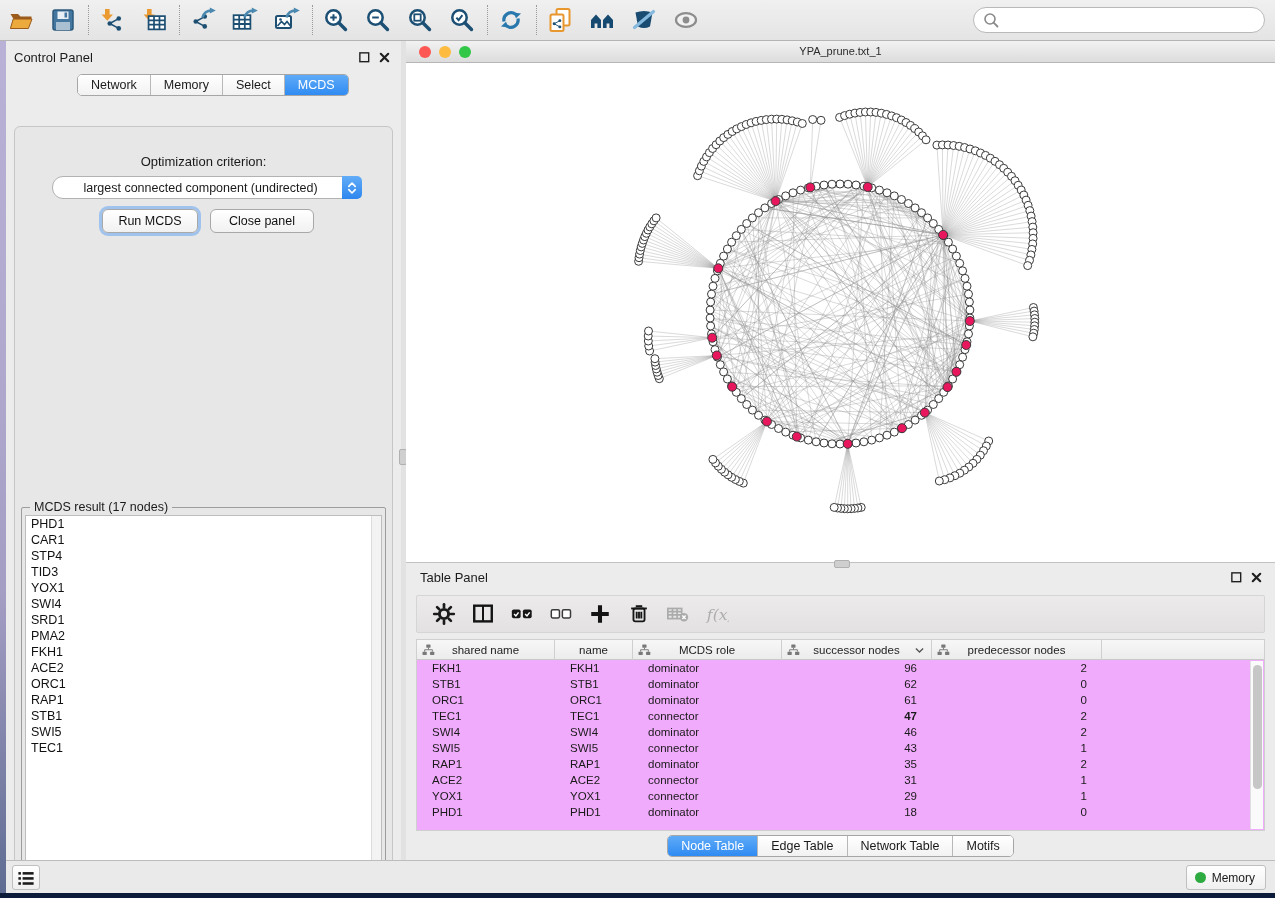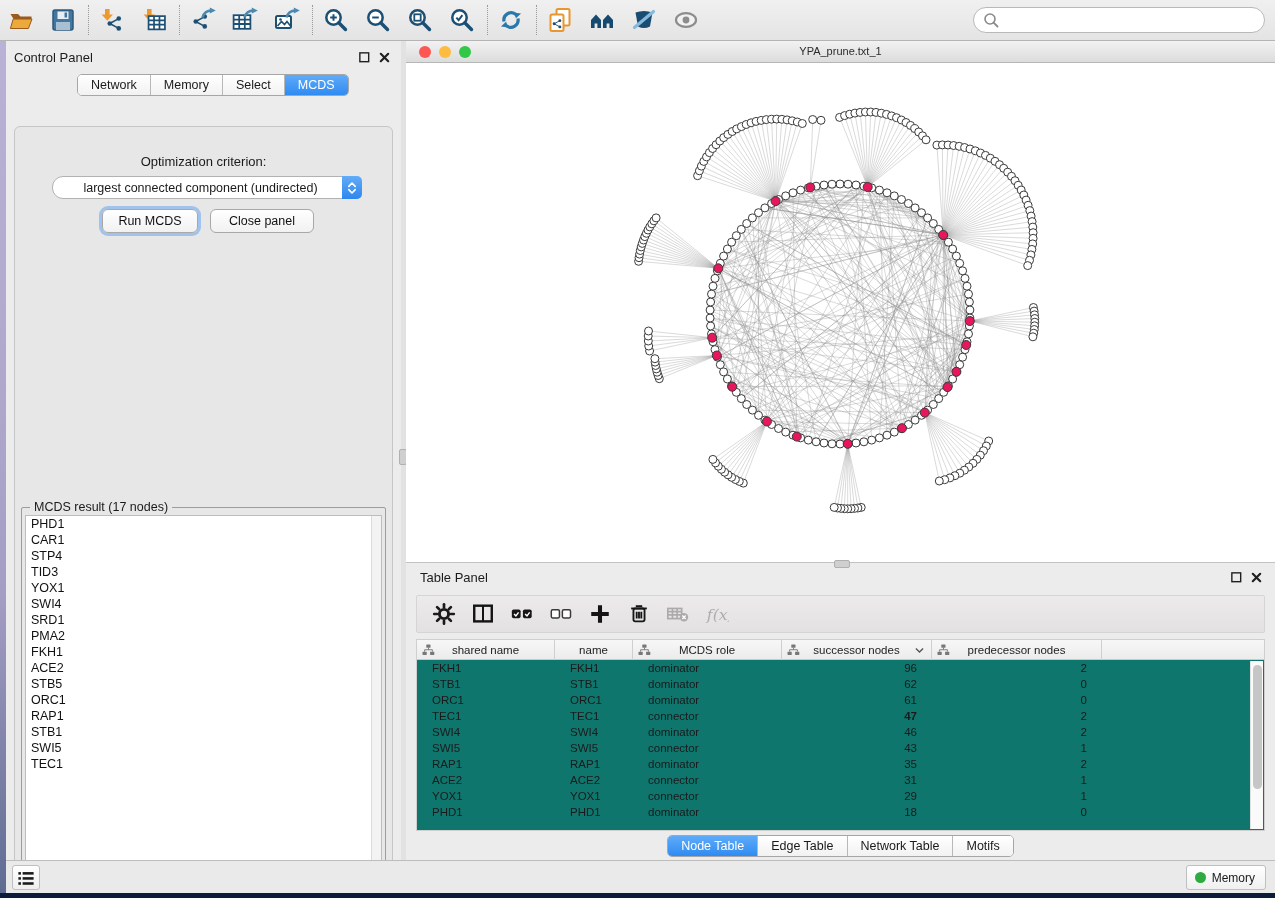--- a/index.html
+++ b/index.html
@@ -73,21 +73,21 @@
 
   
   .table-panel { position:absolute; left:406px; top:562px; width:869px; height:298px; background:#ececec; border-top:1px solid #c2c2c2; }
   .tp .win-btns { right:12px; top:8px; }
   .tp-toolbar { position:absolute; left:10px; top:32px; width:849px; height:38px;
     background:linear-gradient(180deg,#eceaea,#e3e1e1); border:1px solid #d5d5d5; border-radius:2px;
     display:flex; align-items:center; padding-left:14px; }
   .tp-btn { width:26px; height:26px; margin-right:13px; display:flex; align-items:center; justify-content:center; }
   .tp-btn svg { width:24px; height:24px; }
 
-  .tp-table { position:absolute; left:10px; top:76px; width:849px; height:192px; background:#0f766e; border:1px solid #cfcfcf; }
+  .tp-table { position:absolute; left:10px; top:76px; width:849px; height:192px; background:#f0abfc; border:1px solid #cfcfcf; }
   .thead { display:flex; height:20px; background:linear-gradient(180deg,#f7f7f7,#ececec); border-bottom:1px solid #c9c9c9; }
   .th { position:relative; height:20px; border-right:1px solid #cfcfcf; display:flex; align-items:center; justify-content:center; font-size:11.5px; color:#222; }
   .th .tree-ic { position:absolute; left:5px; top:4px; width:13px; height:12px; }
   .th .sort-ic { position:absolute; right:7px; top:7px; width:9px; height:7px; }
   .trow { display:flex; height:16px; }
   .td { font-size:11.5px; line-height:16px; white-space:nowrap; overflow:hidden; }
   .td.left { text-align:left; padding-left:15px; }
   .td.right { text-align:right; padding-right:15px; }
   .tp-scroll { position:absolute; right:1px; top:21px; bottom:1px; width:13px; background:#fafafa; border-left:1px solid #e0e0e0; }
   .tp-thumb { position:absolute; left:1.5px; top:4px; width:9px; height:124px; background:#c6c6c6; border-radius:5px; }
@@ -317,21 +317,20 @@
         <div class="mcds-item">PHD1</div>
             <div class="mcds-item">CAR1</div>
             <div class="mcds-item">STP4</div>
             <div class="mcds-item">TID3</div>
             <div class="mcds-item">YOX1</div>
             <div class="mcds-item">SWI4</div>
             <div class="mcds-item">SRD1</div>
             <div class="mcds-item">PMA2</div>
             <div class="mcds-item">FKH1</div>
             <div class="mcds-item">ACE2</div>
-            <div class="mcds-item">STB5</div>
             <div class="mcds-item">ORC1</div>
             <div class="mcds-item">RAP1</div>
             <div class="mcds-item">STB1</div>
             <div class="mcds-item">SWI5</div>
             <div class="mcds-item">TEC1</div>
           </div>
       </div>
     </div>
   </div>
 

